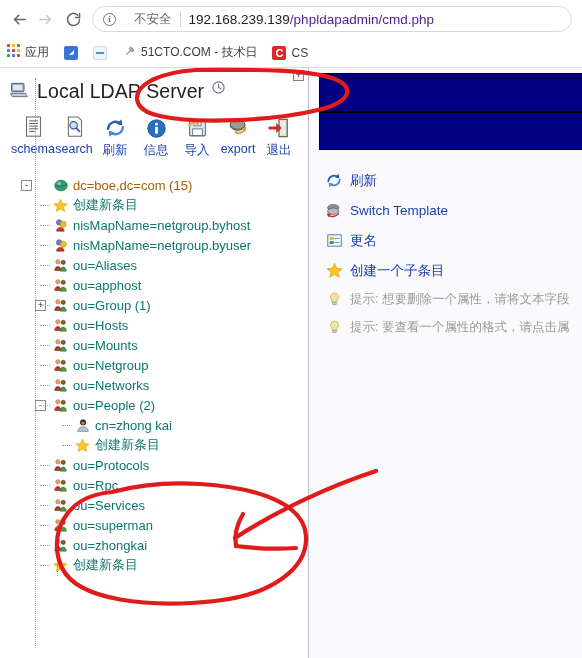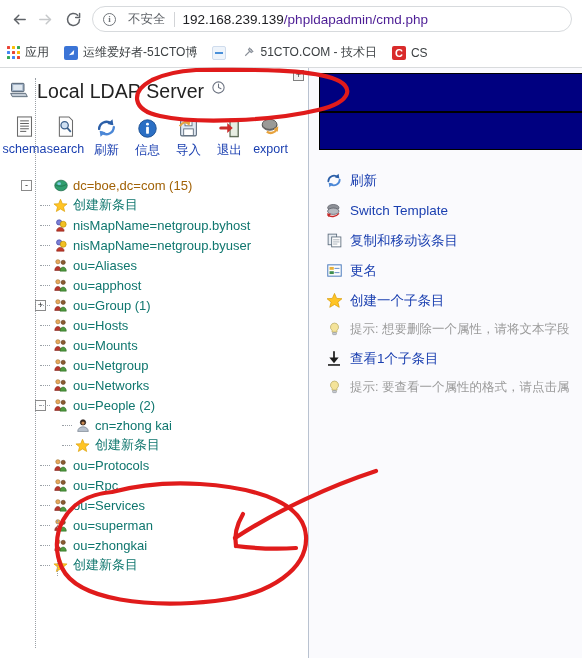--- a/index.html
+++ b/index.html
@@ -22,30 +22,30 @@
   .omnibox {
     flex:1 1 auto; height:26px; margin-left:6px; margin-right:4px;
     border:1px solid #d7dadd; border-radius:14px; background:#fff;
     display:flex; align-items:center; padding:0 10px; overflow:hidden;
   }
   .info-ic {
     width:13px; height:13px; border:1.3px solid #70757a; border-radius:50%;
     color:#70757a; font-size:9px; line-height:11px; text-align:center;
     flex:0 0 auto; font-weight:bold; font-family:"Liberation Serif", serif;
   }
-  .notsecure { font-size:12.5px; color:#5f6368; margin-left:12px; white-space:nowrap;text-align:center; }
+  .notsecure { font-size:12.5px; color:#5f6368; margin-left:18px; white-space:nowrap;text-align:center; }
   .omni-sep { width:1px; height:15px; background:#d2d4d7; margin:0 8px; flex:0 0 auto; }
   .url { font-size:13.5px; color:#202124; white-space:nowrap; }
   .url .dim { color:#4c1d95; }
 
   .bookmarks {
     height:30px; display:flex; align-items:center; padding:0 7px;
     border-bottom:1px solid #d9dbdd; background:#fff; overflow:hidden;
   }
-  .bm { display:flex; align-items:center; margin-right:15px; white-space:nowrap; flex:0 0 auto; }
+  .bm { display:flex; align-items:flex-start; margin-right:15px; white-space:nowrap; flex:0 0 auto; }
   .bm-label { font-size:12px; color:#3c4043; margin-left:5px; }
   .apps-grid { width:13px; height:13px; display:grid; grid-template-columns:repeat(3,1fr); gap:1.5px; }
   .apps-grid i { display:block; width:3px; height:3px; border-radius:0.5px; }
   .fav { width:14px; height:14px; flex:0 0 auto; display:flex; align-items:center; justify-content:center;
          font-size:10px; color:#fff; border-radius:2px; }
 
   
   .page { position:relative; width:582px; height:590px; background:#fafafd; }
 
   .left-pane {
@@ -55,21 +55,21 @@
   .plus-box {
     position:absolute; right:4px; top:2px; width:11px; height:11px;
     border:1px solid #808080; background:#f2f2f2; color:#333;
     font-size:9px; line-height:9px; text-align:center; font-family:"Liberation Sans",sans-serif;
   }
 
   .srv-head { display:flex; padding:12px 0 0 8px; }
   .srv-title { font-size:19.5px; color:#222; margin-left:7px; letter-spacing:0.1px; }
   .clock-ic { margin-left:7px; }
 
-  .toolbar { display:flex; justify-content:flex-start; margin-top:9px; padding-left:4px; }
+  .toolbar { display:flex; justify-content:center; margin-top:9px; padding-left:4px; }
   .tool { display:flex; flex-direction:column; align-items:center; width:41px; }
   .tool .ti { height:26px; display:flex; align-items:flex-end; justify-content:center; }
   .tool .tl { font-size:12.5px; color:#1a3fb0; margin-top:3px; text-decoration:none; }
 
   .loggedin { font-size:12.5px; color:#111; text-align:center; margin-top:7px; padding-right:6px; }
 
   
   .tree { margin-top:16px; padding-left:52px; position:relative; }
   .trow { display:flex; align-items:center; height:20px; position:relative; }
   .trow .tog {
@@ -153,21 +153,20 @@
       </span>
       <span class="bm-label">应用</span>
     </div>
 
     <div class="bm">
       <span class="fav" style="background:#3b74d6;">
         <svg width="9" height="9" viewBox="0 0 24 24" fill="#fff">
             <path d="M5 19 19 5l-1 12z"></path>
           </svg>
       </span>
-      <span class="bm-label">运维爱好者-51CTO博</span>
     </div>
 
     <div class="bm">
       <span class="fav" style="background:#eef4fb;border:1px solid #cfdced;">
         <span style="display:block;width:8px;height:2px;background:#4a90d9;"></span>
       </span>
     </div>
 
     <div class="bm">
       <span class="fav" style="background:transparent;">
@@ -267,40 +266,40 @@
             <rect x="6.5" y="13" width="11" height="7.5" fill="#fff" stroke="#5a6a7a" stroke-width="1"></rect>
             <path d="M2 10c3-5 8-6 11-4" fill="none" stroke="#e8a33d" stroke-width="2.4"></path>
             <polygon points="14.5,4 13,9 8.5,6.5" fill="#e8a33d"></polygon>
           </svg>
         </span>
         <span class="tl">导入</span>
       </div>
 
       <div class="tool">
         <span class="ti">
+          <svg width="23" height="22" viewBox="0 0 24 24">
+            <ellipse cx="11" cy="9" rx="8" ry="5.5" fill="#7a7a78" stroke="#555" stroke-width="1"></ellipse>
+            <ellipse cx="11" cy="8" rx="8" ry="5.5" fill="#9a9a97" stroke="#555" stroke-width="1"></ellipse>
+            <path d="M8 16c4 3 9 1 11-3" fill="none" stroke="#e8a33d" stroke-width="2.6"></path>
+            <polygon points="20.5,10 20,16 15.5,13" fill="#e8a33d"></polygon>
+          </svg>
+        </span>
+        <span class="tl">export</span>
+      </div>
+
+      <div class="tool">
+        <span class="ti">
           <svg width="22" height="22" viewBox="0 0 24 24">
             <rect x="12" y="2.5" width="9" height="19" fill="#cfd9c9" stroke="#4e5c46" stroke-width="1.2"></rect>
             <rect x="13" y="4" width="6.5" height="16" fill="#e8eee3"></rect>
             <path d="M2 12h9" stroke="#cc2a2a" stroke-width="3.4" stroke-linecap="round"></path>
             <polygon points="9,6.5 15,12 9,17.5" fill="#cc2a2a"></polygon>
           </svg>
         </span>
         <span class="tl">退出</span>
-      </div>
-
-      <div class="tool">
-        <span class="ti">
-          <svg width="23" height="22" viewBox="0 0 24 24">
-            <ellipse cx="11" cy="9" rx="8" ry="5.5" fill="#7a7a78" stroke="#555" stroke-width="1"></ellipse>
-            <ellipse cx="11" cy="8" rx="8" ry="5.5" fill="#9a9a97" stroke="#555" stroke-width="1"></ellipse>
-            <path d="M8 16c4 3 9 1 11-3" fill="none" stroke="#e8a33d" stroke-width="2.6"></path>
-            <polygon points="20.5,10 20,16 15.5,13" fill="#e8a33d"></polygon>
-          </svg>
-        </span>
-        <span class="tl">export</span>
       </div>
     </div>
 
 
     <div class="tree" id="tree">
         <div class="trow root">
           <span class="tog" style="left: -31px;">-</span>
           <span class="icon">
             <svg width="16" height="15" viewBox="0 0 24 24">
               <ellipse cx="12" cy="12" rx="10" ry="8.5" fill="#2f9e6e" stroke="#1d6b4a" stroke-width="1.2"></ellipse>
@@ -553,34 +552,20 @@
         <div class="arow">
           <span class="aic">
             <svg width="18" height="17" viewBox="0 0 24 24">
               <ellipse cx="11" cy="8" rx="8" ry="4.5" fill="#8d9097" stroke="#545761" stroke-width="1"></ellipse>
               <ellipse cx="11" cy="13" rx="8" ry="4.5" fill="#b6b9bf" stroke="#545761" stroke-width="1"></ellipse>
               <path d="M3 18c4 4 12 3 16-2" fill="none" stroke="#c62828" stroke-width="2"></path>
               <polygon points="4,21 2,16 8,17" fill="#c62828"></polygon>
             </svg>
           </span>
           <span class="alb">Switch Template</span>
-        </div>
-        <div class="arow">
-          <span class="aic">
-            <svg width="17" height="17" viewBox="0 0 24 24">
-              <rect x="3" y="3" width="12" height="15" fill="#e9eef4" stroke="#5a6a7a" stroke-width="1.2"></rect>
-              <rect x="8" y="7" width="13" height="14" fill="#fdfdfd" stroke="#5a6a7a" stroke-width="1.2"></rect>
-              <g stroke="#8c97a3" stroke-width="1">
-                <line x1="10" y1="11" x2="19" y2="11"></line>
-                <line x1="10" y1="14" x2="19" y2="14"></line>
-                <line x1="10" y1="17" x2="16" y2="17"></line>
-              </g>
-            </svg>
-          </span>
-          <span class="alb">复制和移动该条目</span>
         </div>
         <div class="arow">
           <span class="aic">
             <svg width="17" height="17" viewBox="0 0 24 24">
               <rect x="2.5" y="4" width="19" height="16" fill="#fdfdfd" stroke="#4c7bbd" stroke-width="1.4"></rect>
               <rect x="5" y="7" width="6" height="4" fill="#e8b13a"></rect>
               <rect x="5" y="13" width="6" height="4" fill="#3f8f4f"></rect>
               <g stroke="#4c7bbd" stroke-width="1.2">
                 <line x1="12" y1="9" x2="19" y2="9"></line>
                 <line x1="12" y1="15" x2="19" y2="15"></line>
@@ -599,30 +584,20 @@
         </div>
         <div class="arow hint">
           <span class="aic">
             <svg width="15" height="16" viewBox="0 0 24 24">
               <path d="M12 2.5a6.5 6.5 0 0 1 4 11.6V17H8v-2.9A6.5 6.5 0 0 1 12 2.5z" fill="#f4e39a" stroke="#b3a45c" stroke-width="1.1"></path>
               <rect x="9" y="17.5" width="6" height="3.5" rx="1" fill="#c9cdd2" stroke="#8d9298" stroke-width="1"></rect>
             </svg>
           </span>
           <span class="alb">提示: 想要删除一个属性，请将文本字段</span>
         </div>
-        <div class="arow">
-          <span class="aic">
-            <svg width="16" height="17" viewBox="0 0 24 24">
-              <path d="M12 2v11" stroke="#1d1d1d" stroke-width="2.6" stroke-linecap="round"></path>
-              <polygon points="5,10.5 19,10.5 12,19" fill="#1d1d1d"></polygon>
-              <rect x="3" y="20.5" width="18" height="2.4" fill="#1d1d1d"></rect>
-            </svg>
-          </span>
-          <span class="alb">查看1个子条目</span>
-        </div>
         <div class="arow hint">
           <span class="aic">
             <svg width="15" height="16" viewBox="0 0 24 24">
               <path d="M12 2.5a6.5 6.5 0 0 1 4 11.6V17H8v-2.9A6.5 6.5 0 0 1 12 2.5z" fill="#f4e39a" stroke="#b3a45c" stroke-width="1.1"></path>
               <rect x="9" y="17.5" width="6" height="3.5" rx="1" fill="#c9cdd2" stroke="#8d9298" stroke-width="1"></rect>
             </svg>
           </span>
           <span class="alb">提示: 要查看一个属性的格式，请点击属</span>
         </div>
       </div>

